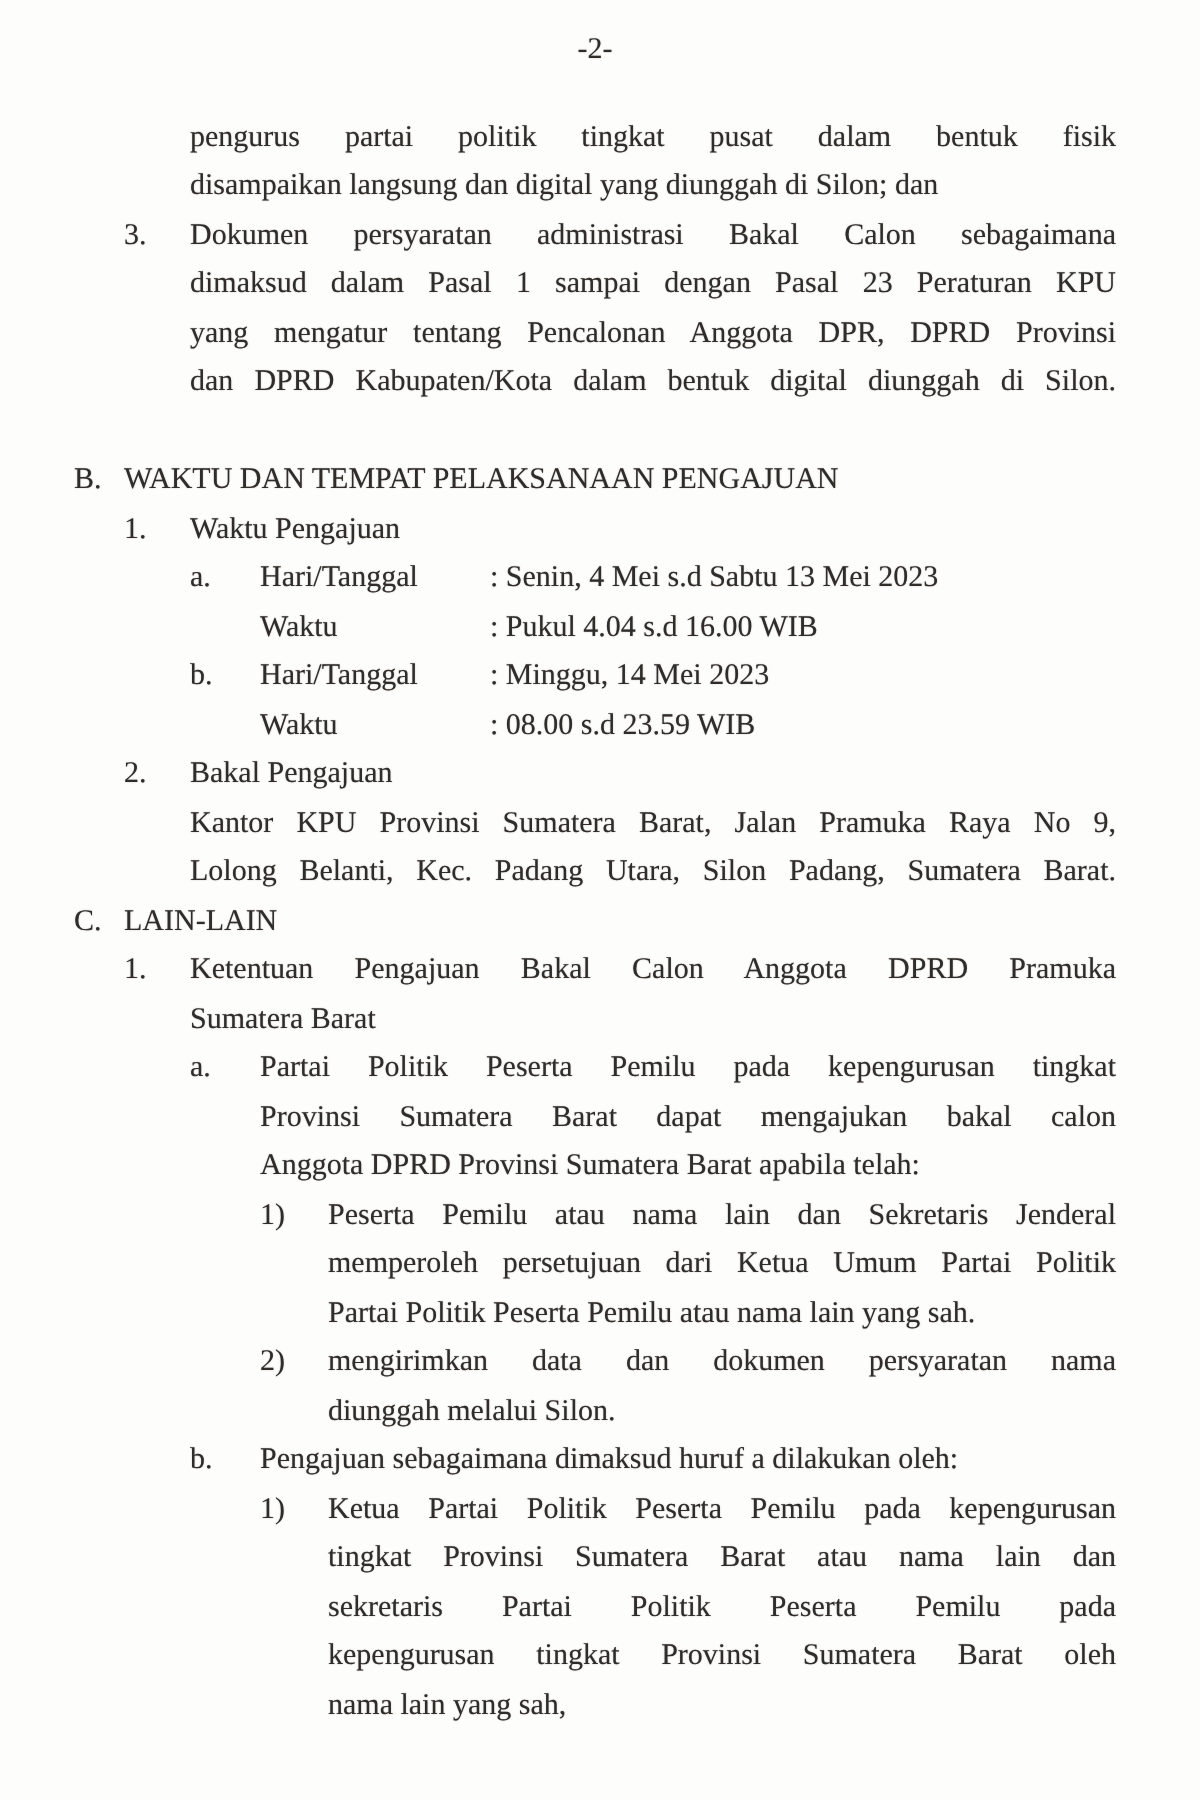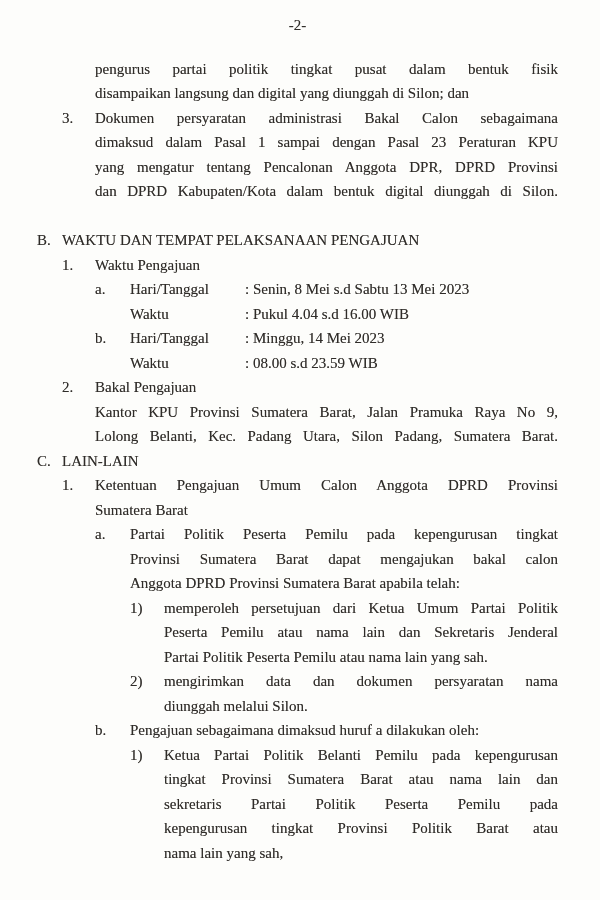--- a/index.html
+++ b/index.html
@@ -74,21 +74,21 @@
       <span class="gap25 marker"></span>
       <span class="m33 marker">1.</span>
       <div class="body">
         <div class="line">Waktu Pengajuan</div>
 
         <div class="row">
           <span class="m35 marker">a.</span>
           <div class="body">
             <div class="kv">
               <span class="k">Hari/Tanggal</span>
-              <span class="v">: Senin, 8 Mei s.d Sabtu 13 Mei 2023</span>
+              <span class="v">: Senin, 4 Mei s.d Sabtu 13 Mei 2023</span>
             </div>
             <div class="kv">
               <span class="k">Waktu</span>
               <span class="v">: Pukul 4.04 s.d 16.00 WIB</span>
             </div>
           </div>
         </div>
 
         <div class="row">
           <span class="m35 marker">b.</span>
@@ -120,35 +120,35 @@
       <span class="m25 marker">C.</span>
       <div class="body">
         <div class="line">LAIN-LAIN</div>
       </div>
     </div>
 
     <div class="row">
       <span class="gap25 marker"></span>
       <span class="m33 marker">1.</span>
       <div class="body">
-        <div class="line j">Ketentuan Pengajuan Umum Calon Anggota DPRD Provinsi</div>
+        <div class="line j">Ketentuan Pengajuan Bakal Calon Anggota DPRD Pramuka</div>
         <div class="line">Sumatera Barat</div>
 
         <div class="row">
           <span class="m35 marker">a.</span>
           <div class="body">
             <div class="line j">Partai Politik Peserta Pemilu pada kepengurusan tingkat</div>
             <div class="line j">Provinsi Sumatera Barat dapat mengajukan bakal calon</div>
             <div class="line">Anggota DPRD Provinsi Sumatera Barat apabila telah:</div>
 
             <div class="row">
               <span class="m34 marker">1)</span>
               <div class="body">
+                <div class="line j">Peserta Pemilu atau nama lain dan Sekretaris Jenderal</div>
                 <div class="line j">memperoleh persetujuan dari Ketua Umum Partai Politik</div>
-                <div class="line j">Peserta Pemilu atau nama lain dan Sekretaris Jenderal</div>
                 <div class="line">Partai Politik Peserta Pemilu atau nama lain yang sah.</div>
               </div>
             </div>
 
             <div class="row">
               <span class="m34 marker">2)</span>
               <div class="body">
                 <div class="line j">mengirimkan data dan dokumen persyaratan nama</div>
                 <div class="line">diunggah melalui Silon.</div>
               </div>
@@ -157,24 +157,24 @@
         </div>
 
         <div class="row">
           <span class="m35 marker">b.</span>
           <div class="body">
             <div class="line">Pengajuan sebagaimana dimaksud huruf a dilakukan oleh:</div>
 
             <div class="row">
               <span class="m34 marker">1)</span>
               <div class="body">
-                <div class="line j">Ketua Partai Politik Belanti Pemilu pada kepengurusan</div>
+                <div class="line j">Ketua Partai Politik Peserta Pemilu pada kepengurusan</div>
                 <div class="line j">tingkat Provinsi Sumatera Barat atau nama lain dan</div>
                 <div class="line j">sekretaris Partai Politik Peserta Pemilu pada</div>
-                <div class="line j">kepengurusan tingkat Provinsi Politik Barat atau</div>
+                <div class="line j">kepengurusan tingkat Provinsi Sumatera Barat oleh</div>
                 <div class="line">nama lain yang sah,</div>
               </div>
             </div>
           </div>
         </div>
 
       </div>
     </div>
 
   </section>

